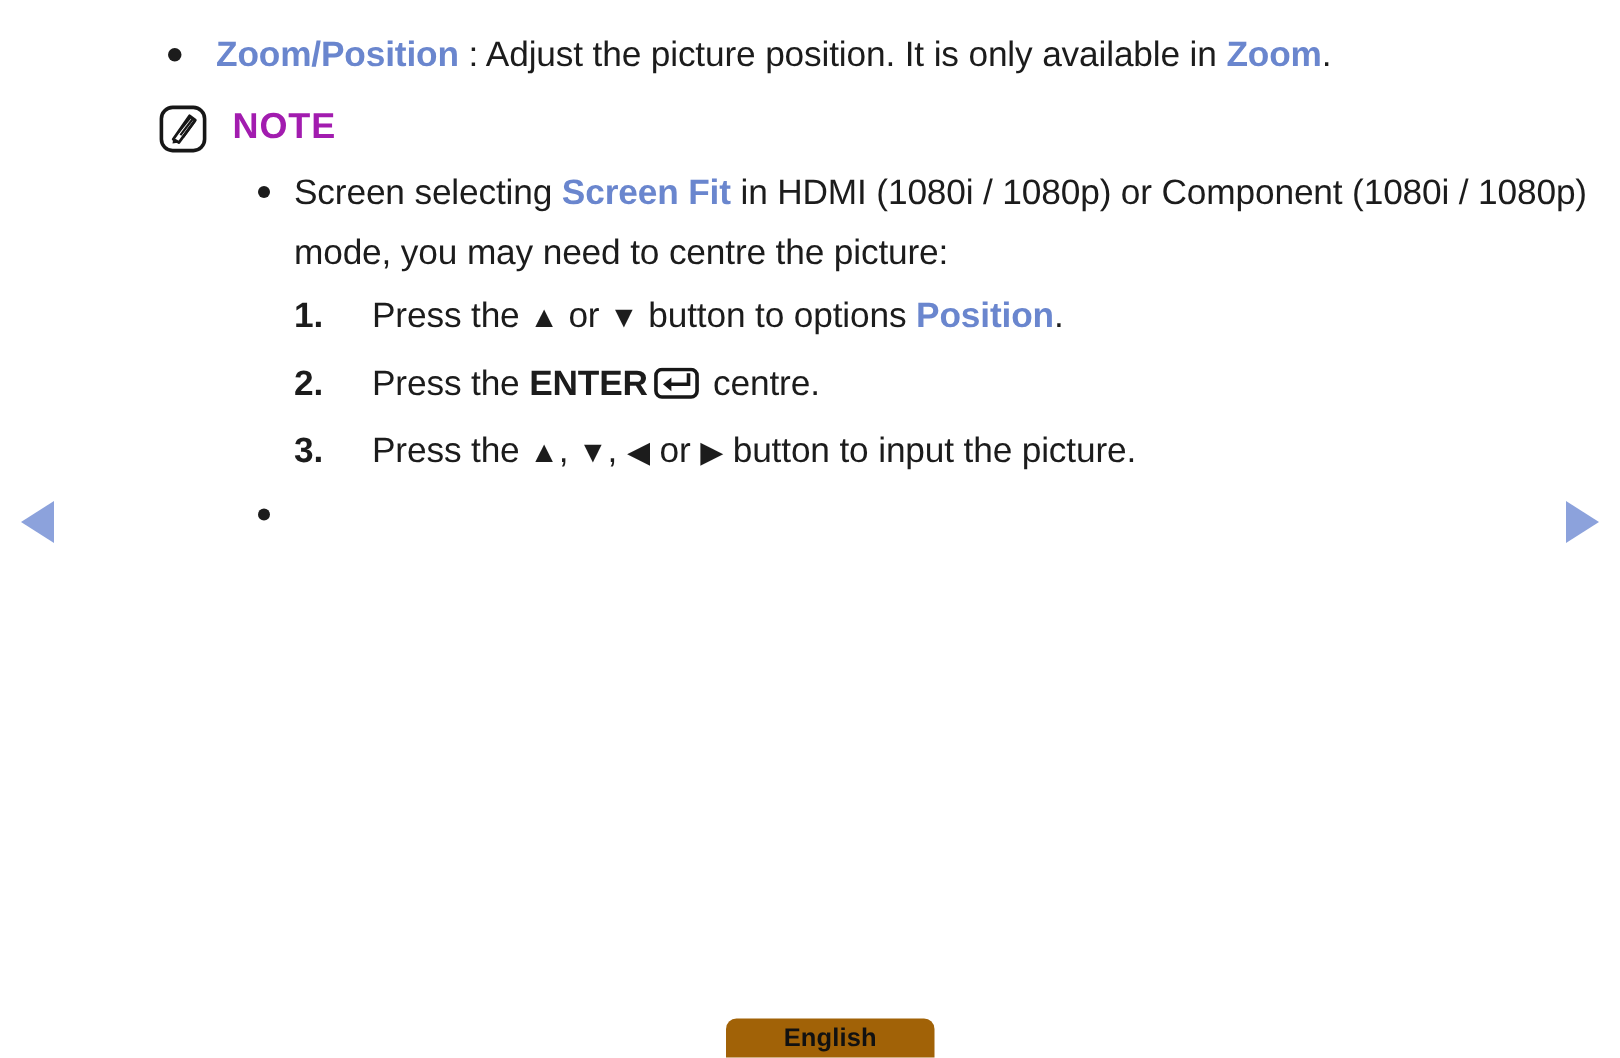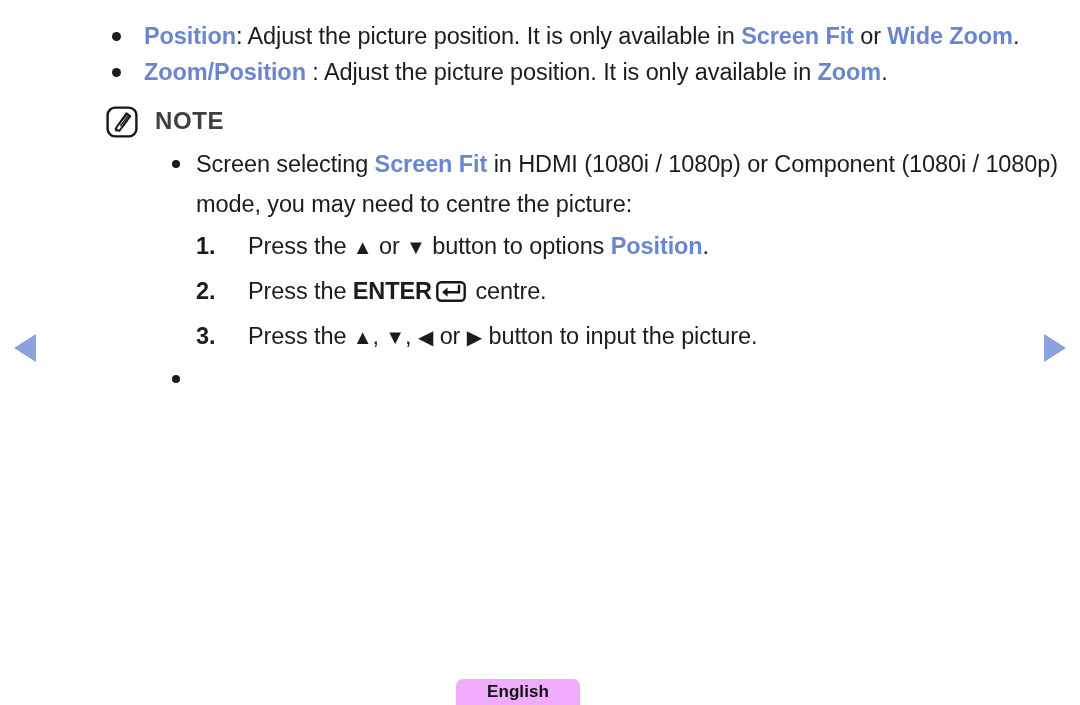--- a/index.html
+++ b/index.html
@@ -86,21 +86,21 @@
     width: 32px;
     height: 32px;
   }
   .note-label {
     position: absolute;
     left: 155px;
     top: 1px;
     font-size: 24px;
     font-weight: bold;
     letter-spacing: 0.6px;
-    color: #404040;
+    color: #a21caf;
   }
 
   
   .lvl2 {
     position: relative;
     padding-left: 196px;
     font-size: 23.5px;
     line-height: 40px;
     letter-spacing: -0.1px;
   }
@@ -139,25 +139,25 @@
     width: 30px;
     height: 21px;
     vertical-align: -3px;
     margin: 0 3px 0 4px;
   }
   .enter-key svg { display: block; }
 
   
   .lang-tab {
     position: absolute;
-    left: 456px;
+    left: 484px;
     top: 679px;
-    width: 124px;
+    width: 139px;
     height: 26px;
-    background: #f0abfc;
+    background: #a16207;
     border-radius: 7px 7px 0 0;
     color: #111111;
     font-size: 17px;
     font-weight: bold;
     display: flex;
     align-items: center;
     justify-content: center;
     letter-spacing: 0.1px;
   }
 </style>
@@ -165,24 +165,20 @@
 <body>
 
 <div class="page">
 
   <div class="nav-arrow left"></div>
 
   <div class="nav-arrow right"></div>
 
   <div class="content">
 
-    <div class="lvl1">
-      <span class="dot"></span>
-      <span class="blue-b">Position</span><span>: </span><span>Adjust the picture position. It is only available in </span><span class="blue-b">Screen Fit</span><span> or </span><span class="blue-b">Wide Zoom</span><span>.</span>
-    </div>
 
     <div class="lvl1">
       <span class="dot"></span>
       <span class="blue-b">Zoom/Position</span><span> : </span><span>Adjust the picture position. It is only available in </span><span class="blue-b">Zoom</span><span>.</span>
     </div>
 
     <div class="note-head">
       <span class="note-icon">
         <svg width="32" height="32" viewBox="0 0 32 32">
           <rect x="1.6" y="1.6" width="28.8" height="28.8" rx="7.5" ry="7.5" fill="#ffffff" stroke="#171717" stroke-width="2.4"></rect>

